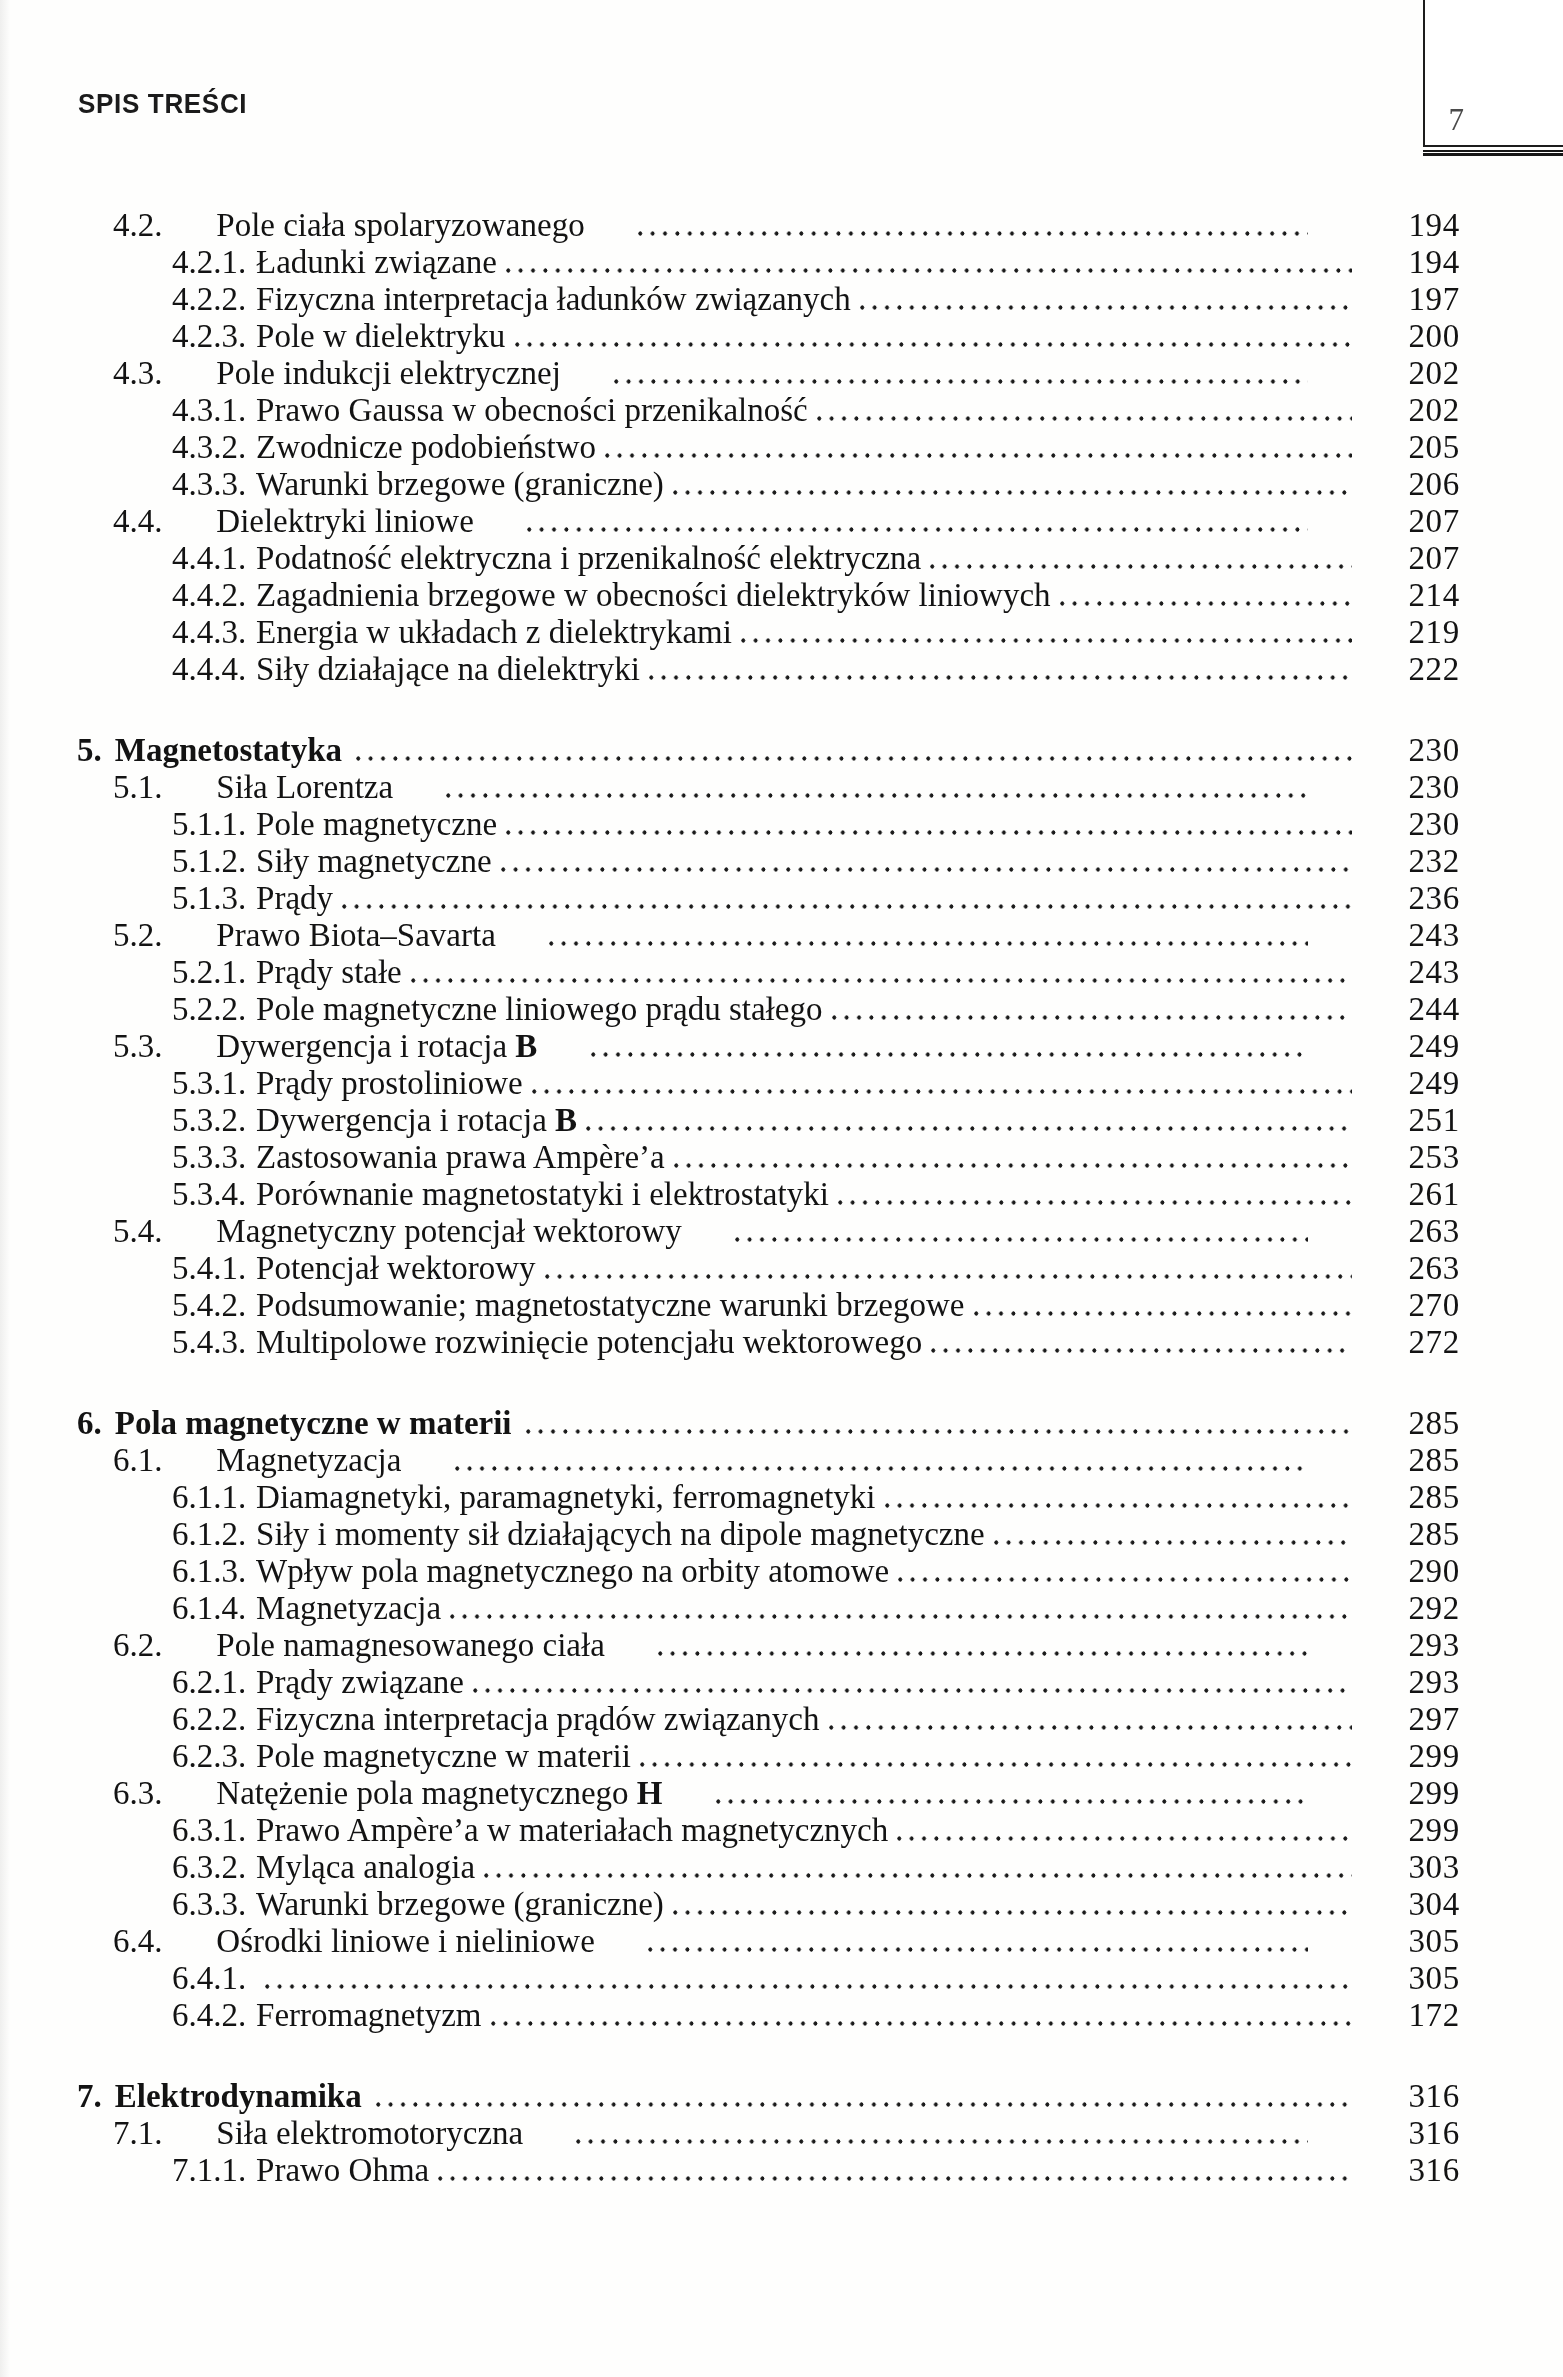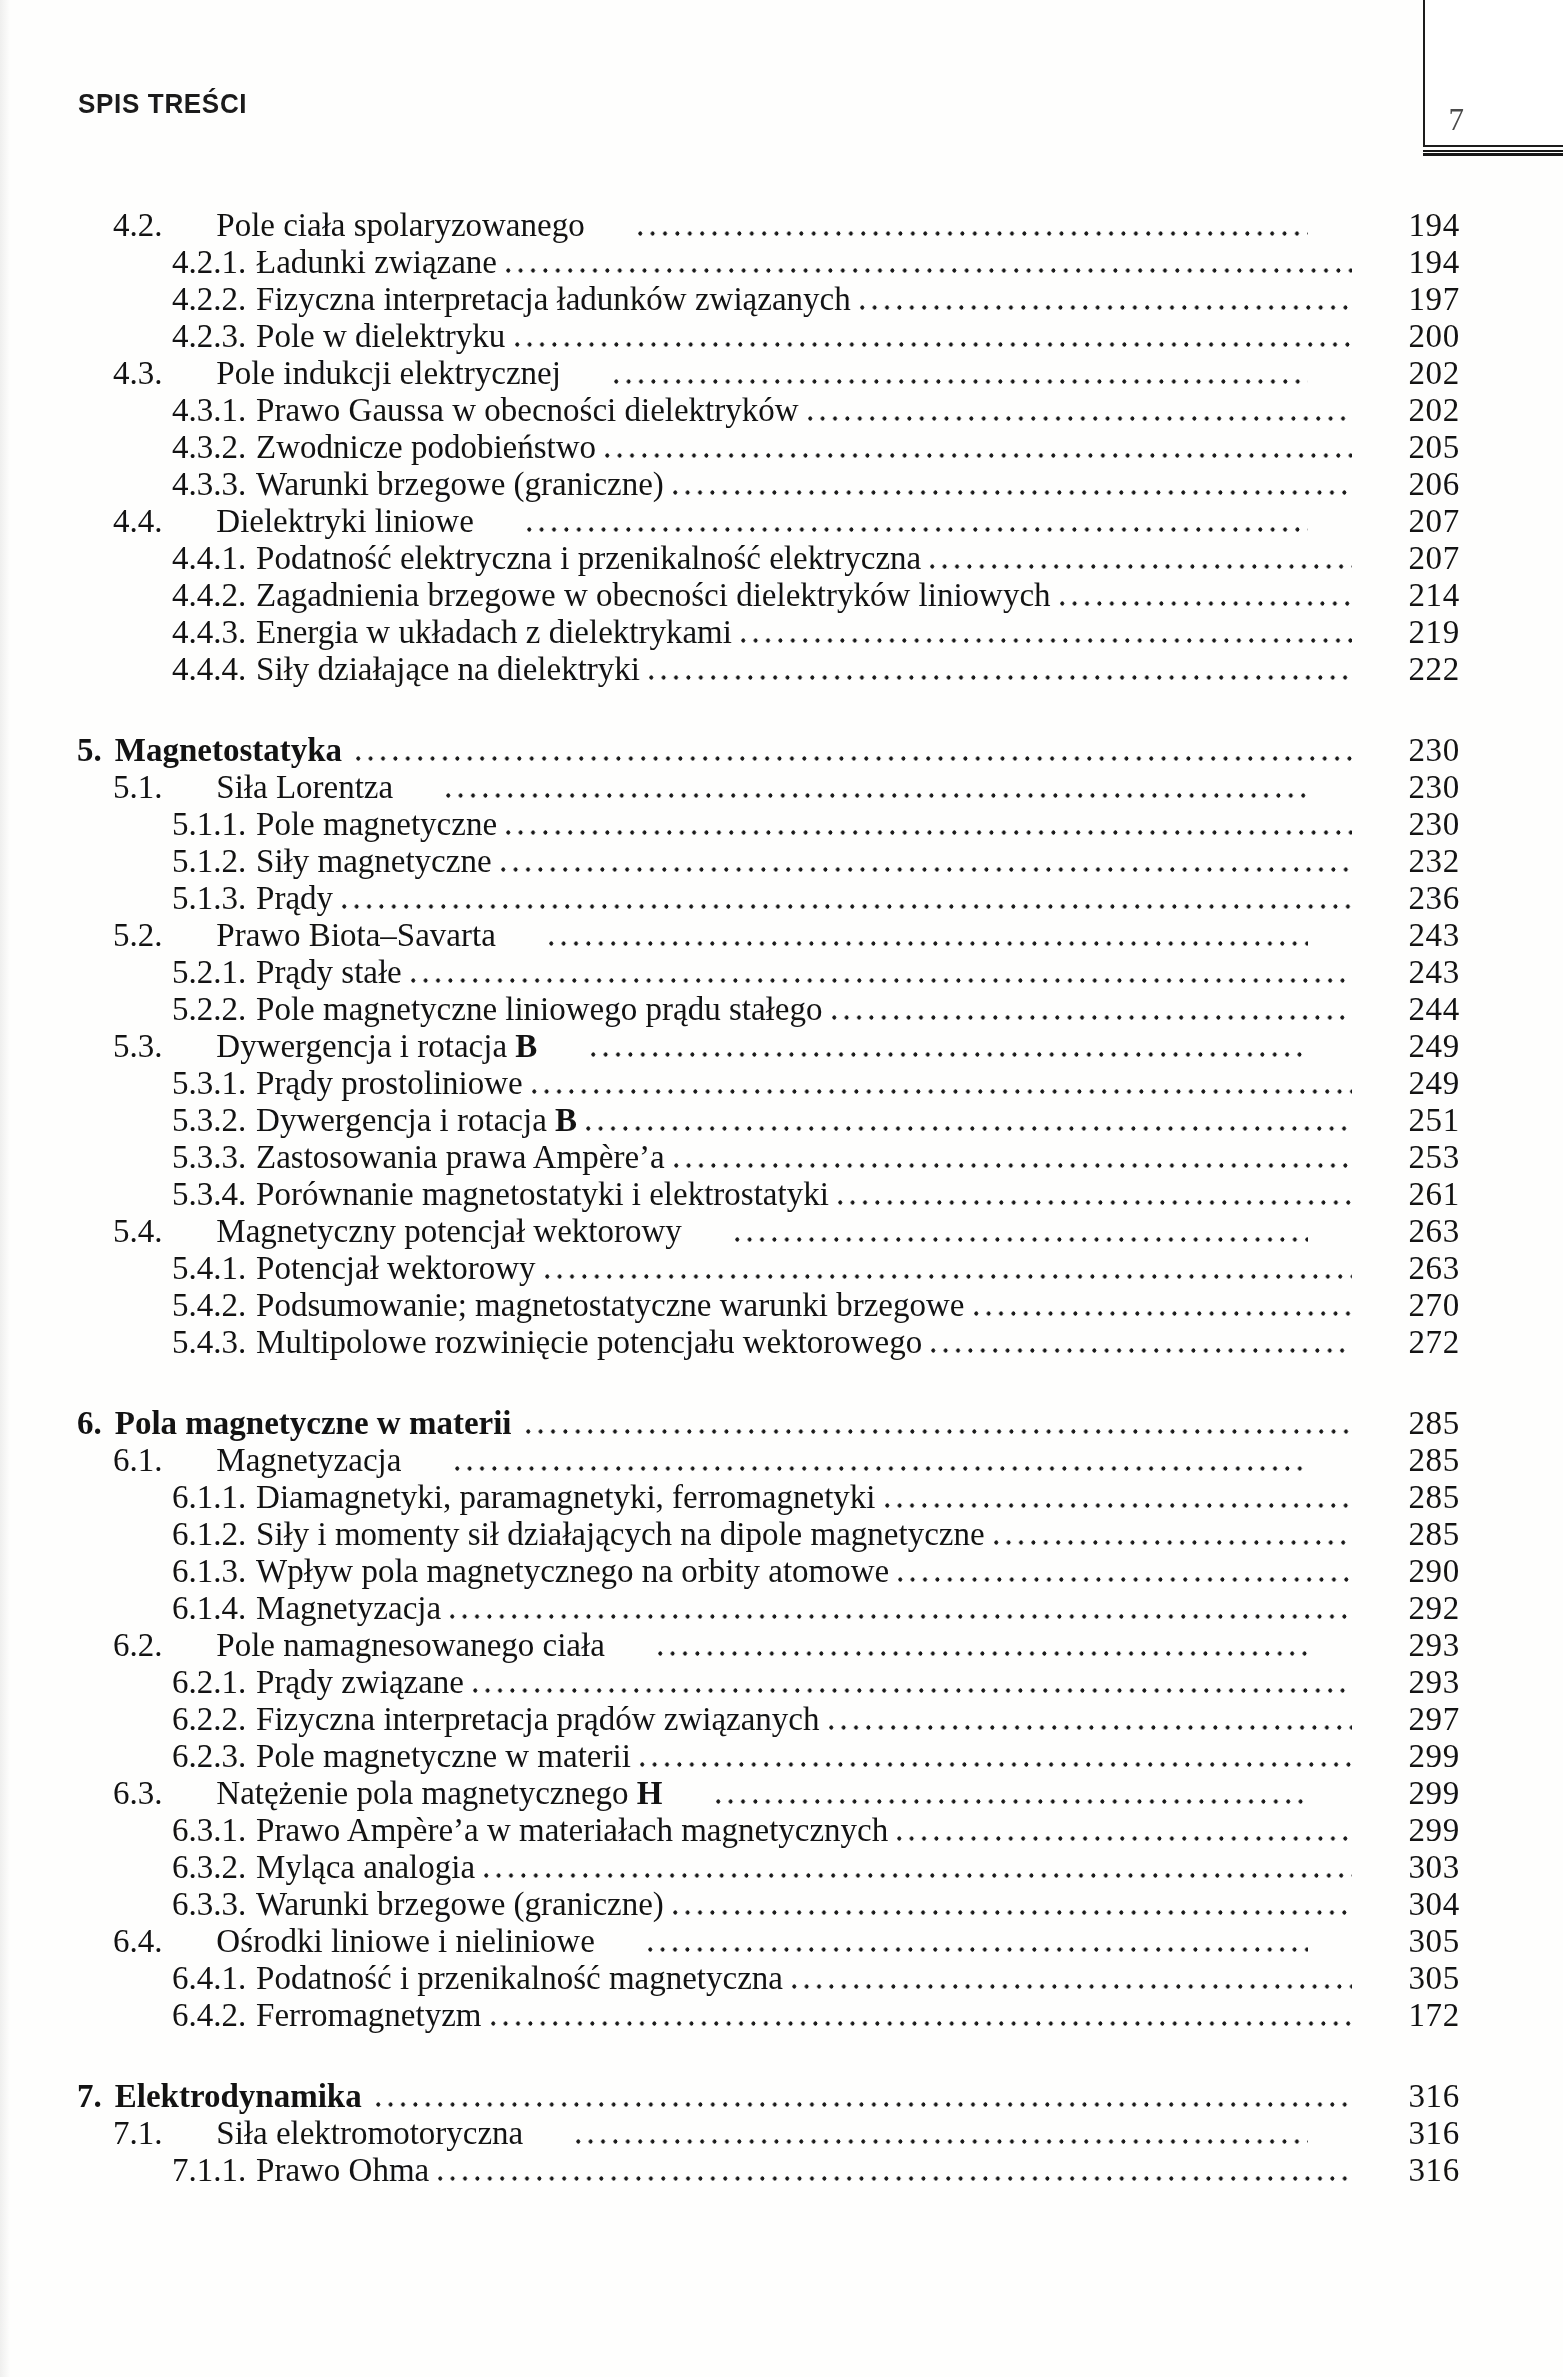--- a/index.html
+++ b/index.html
@@ -120,21 +120,21 @@
         <span class="page-num">200</span>
       </div>
       <div class="row lvl1">
         <span class="num">4.3.</span>
         <span class="ttl"><span>Pole indukcji elektrycznej</span><span class="bsym"></span></span>
         <span class="leader"></span>
         <span class="page-num">202</span>
       </div>
       <div class="row lvl2">
         <span class="num">4.3.1.</span>
-        <span class="ttl"><span>Prawo Gaussa w obecności dielektryków</span><span class="bsym"></span></span>
+        <span class="ttl"><span>Prawo Gaussa w obecności przenikalność</span><span class="bsym"></span></span>
         <span class="leader"></span>
         <span class="page-num">202</span>
       </div>
       <div class="row lvl2">
         <span class="num">4.3.2.</span>
         <span class="ttl"><span>Zwodnicze podobieństwo</span><span class="bsym"></span></span>
         <span class="leader"></span>
         <span class="page-num">205</span>
       </div>
       <div class="row lvl2">
@@ -360,21 +360,20 @@
         <span class="page-num">304</span>
       </div>
       <div class="row lvl1">
         <span class="num">6.4.</span>
         <span class="ttl"><span>Ośrodki liniowe i nieliniowe</span><span class="bsym"></span></span>
         <span class="leader"></span>
         <span class="page-num">305</span>
       </div>
       <div class="row lvl2">
         <span class="num">6.4.1.</span>
-        <span class="ttl"><span>Podatność i przenikalność magnetyczna</span><span class="bsym"></span></span>
         <span class="leader"></span>
         <span class="page-num">305</span>
       </div>
       <div class="row lvl2">
         <span class="num">6.4.2.</span>
         <span class="ttl"><span>Ferromagnetyzm</span><span class="bsym"></span></span>
         <span class="leader"></span>
         <span class="page-num">172</span>
       </div>
       <div class="row lvl0">

